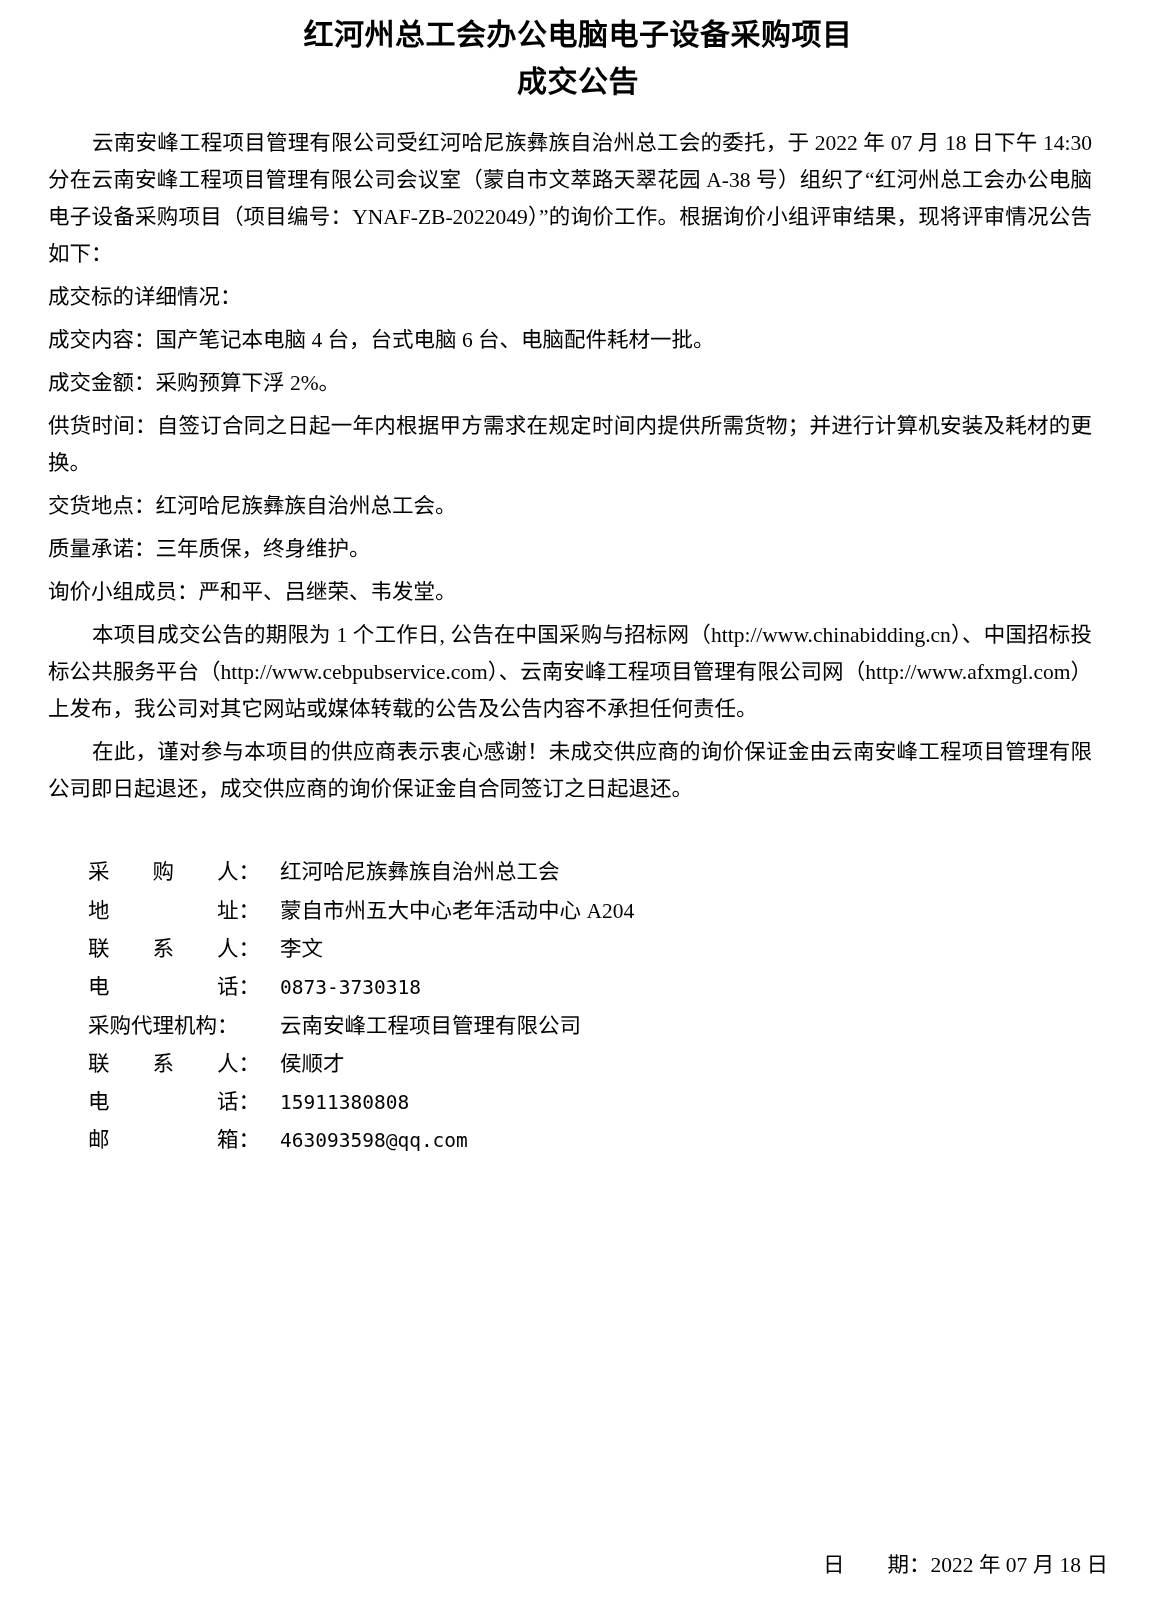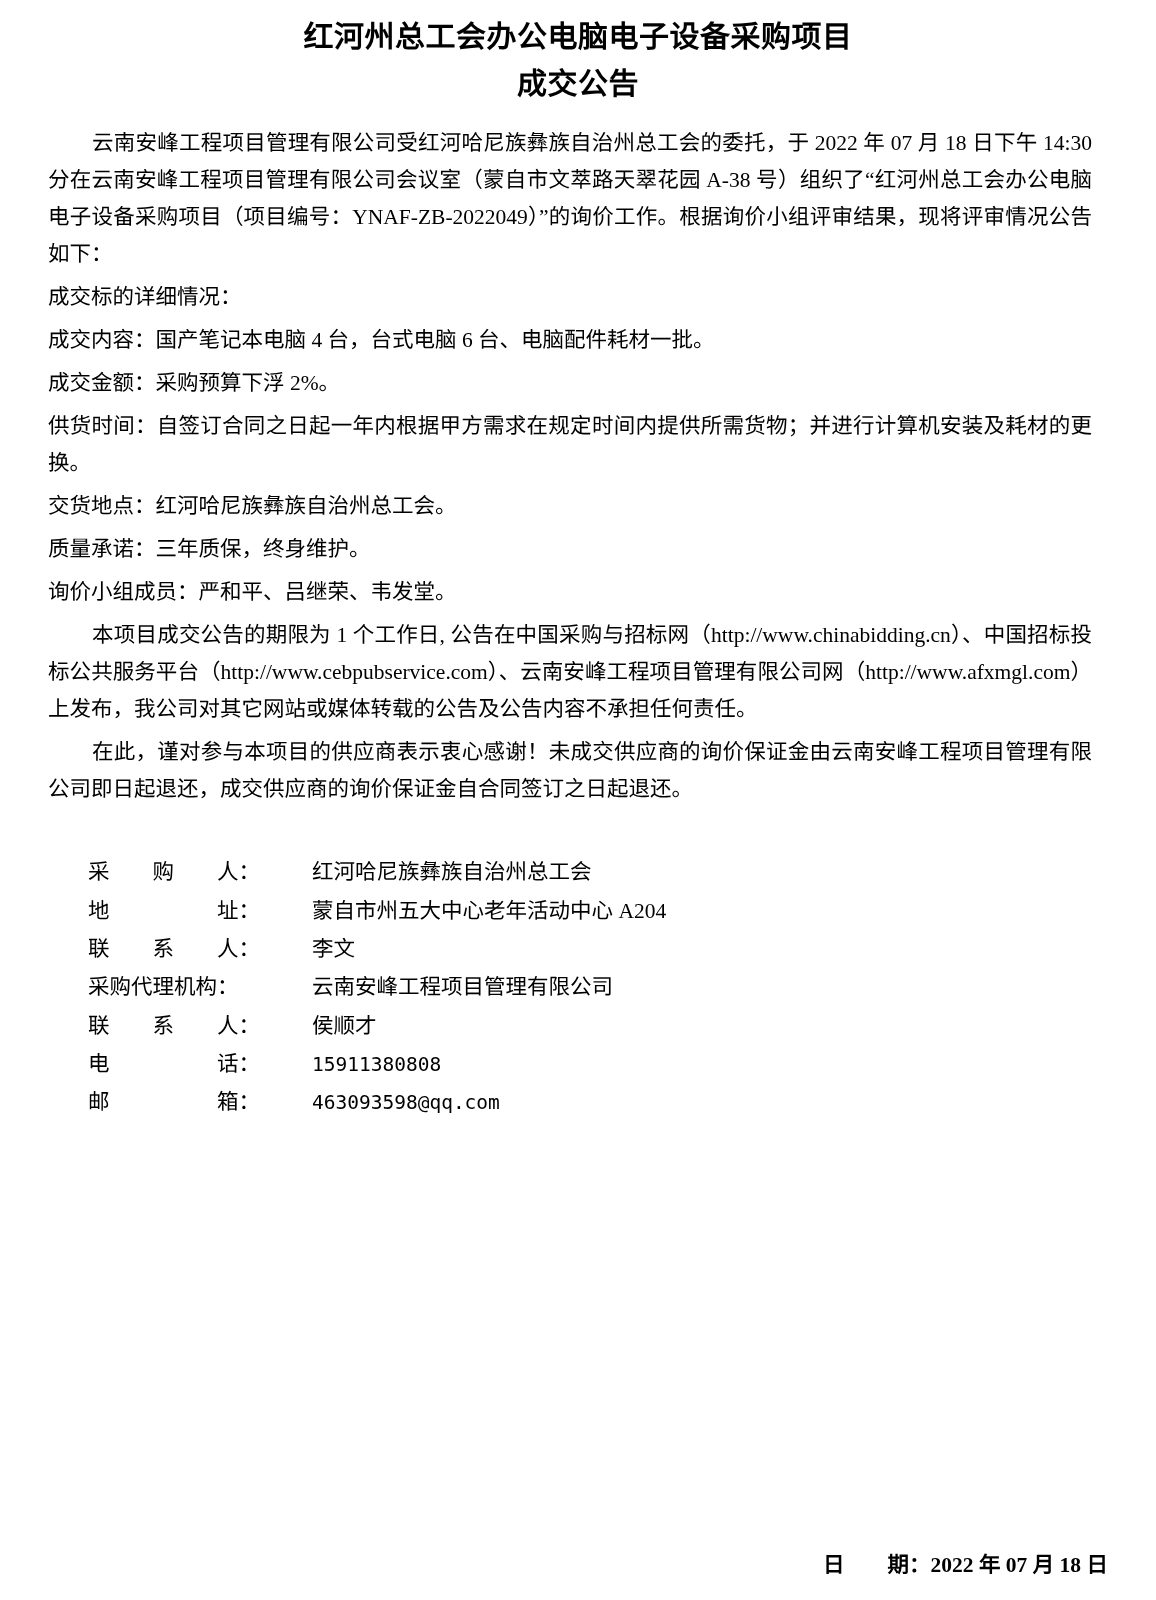--- a/index.html
+++ b/index.html
@@ -18,21 +18,21 @@
     min-height: 1600px;
     box-sizing: border-box;
     padding: 14px 48px 20px 48px;
     position: relative;
   }
   .title-block {
     text-align: center;
     margin-bottom: 18px;
   }
   .title-line {
-    font-family: Liberation Sans, sans-serif;
+    font-family: Liberation Mono, monospace;
     font-weight: bold;
     font-size: 30px;
     line-height: 1.55;
     letter-spacing: 0.5px;
   }
   .para {
     font-size: 21.5px;
     line-height: 1.72;
     text-align: justify;
     text-justify: inter-ideograph;
@@ -57,33 +57,31 @@
   .contact-label {
     display: inline-block;
     width: 192px;
     margin-left: 36px;
   }
   .contact-label.wide {
     width: 192px;
   }
   .contact-value {
     display: inline;
-    margin-left: 32px;
   }
   .cv-mono {
     font-family: "DejaVu Sans Mono", "Liberation Mono", monospace;
     font-size: 19.5px;
   }
   .date-row {
     position: absolute;
     right: 48px;
     bottom: 22px;
     font-size: 21.5px;
     white-space: pre;
-    font-weight: bold;
   }
 </style>
 </head>
 <body>
 
 <div class="page">
 
   <div class="title-block">
     <div class="title-line">红河州总工会办公电脑电子设备采购项目</div>
     <div class="title-line">成交公告</div>
@@ -101,20 +99,21 @@
   <p class="para noindent">询价小组成员：严和平、吕继荣、韦发堂。</p>
 
   <p class="para indent">本项目成交公告的期限为 1 个工作日, 公告在中国采购与招标网（http://www.chinabidding.cn）、中国招标投标公共服务平台（http://www.cebpubservice.com）、云南安峰工程项目管理有限公司网（http://www.afxmgl.com）上发布，我公司对其它网站或媒体转载的公告及公告内容不承担任何责任。</p>
 
   <p class="para indent">在此，谨对参与本项目的供应商表示衷心感谢！未成交供应商的询价保证金由云南安峰工程项目管理有限公司即日起退还，成交供应商的询价保证金自合同签订之日起退还。</p>
 
   <div class="contact-block">
     <div class="contact-row"><span class="contact-label">采　　购　　人：</span><span class="contact-value">红河哈尼族彝族自治州总工会</span></div>
     <div class="contact-row"><span class="contact-label">地　　　　　址：</span><span class="contact-value">蒙自市州五大中心老年活动中心 A204</span></div>
     <div class="contact-row"><span class="contact-label">联　　系　　人：</span><span class="contact-value">李文</span></div>
+    <div class="contact-row"><span class="contact-label">电　　　　　话：</span><span class="contact-value cv-mono">0873-3730318</span></div>
     <div class="contact-row"><span class="contact-label wide">采购代理机构：</span><span class="contact-value">云南安峰工程项目管理有限公司</span></div>
     <div class="contact-row"><span class="contact-label">联　　系　　人：</span><span class="contact-value">侯顺才</span></div>
     <div class="contact-row"><span class="contact-label">电　　　　　话：</span><span class="contact-value cv-mono">15911380808</span></div>
     <div class="contact-row"><span class="contact-label">邮　　　　　箱：</span><span class="contact-value cv-mono">463093598@qq.com</span></div>
   </div>
 
   <div class="date-row"><span>日　　期：</span><span>2022 年 07 月 18 日</span></div>
 
 </div>
 

